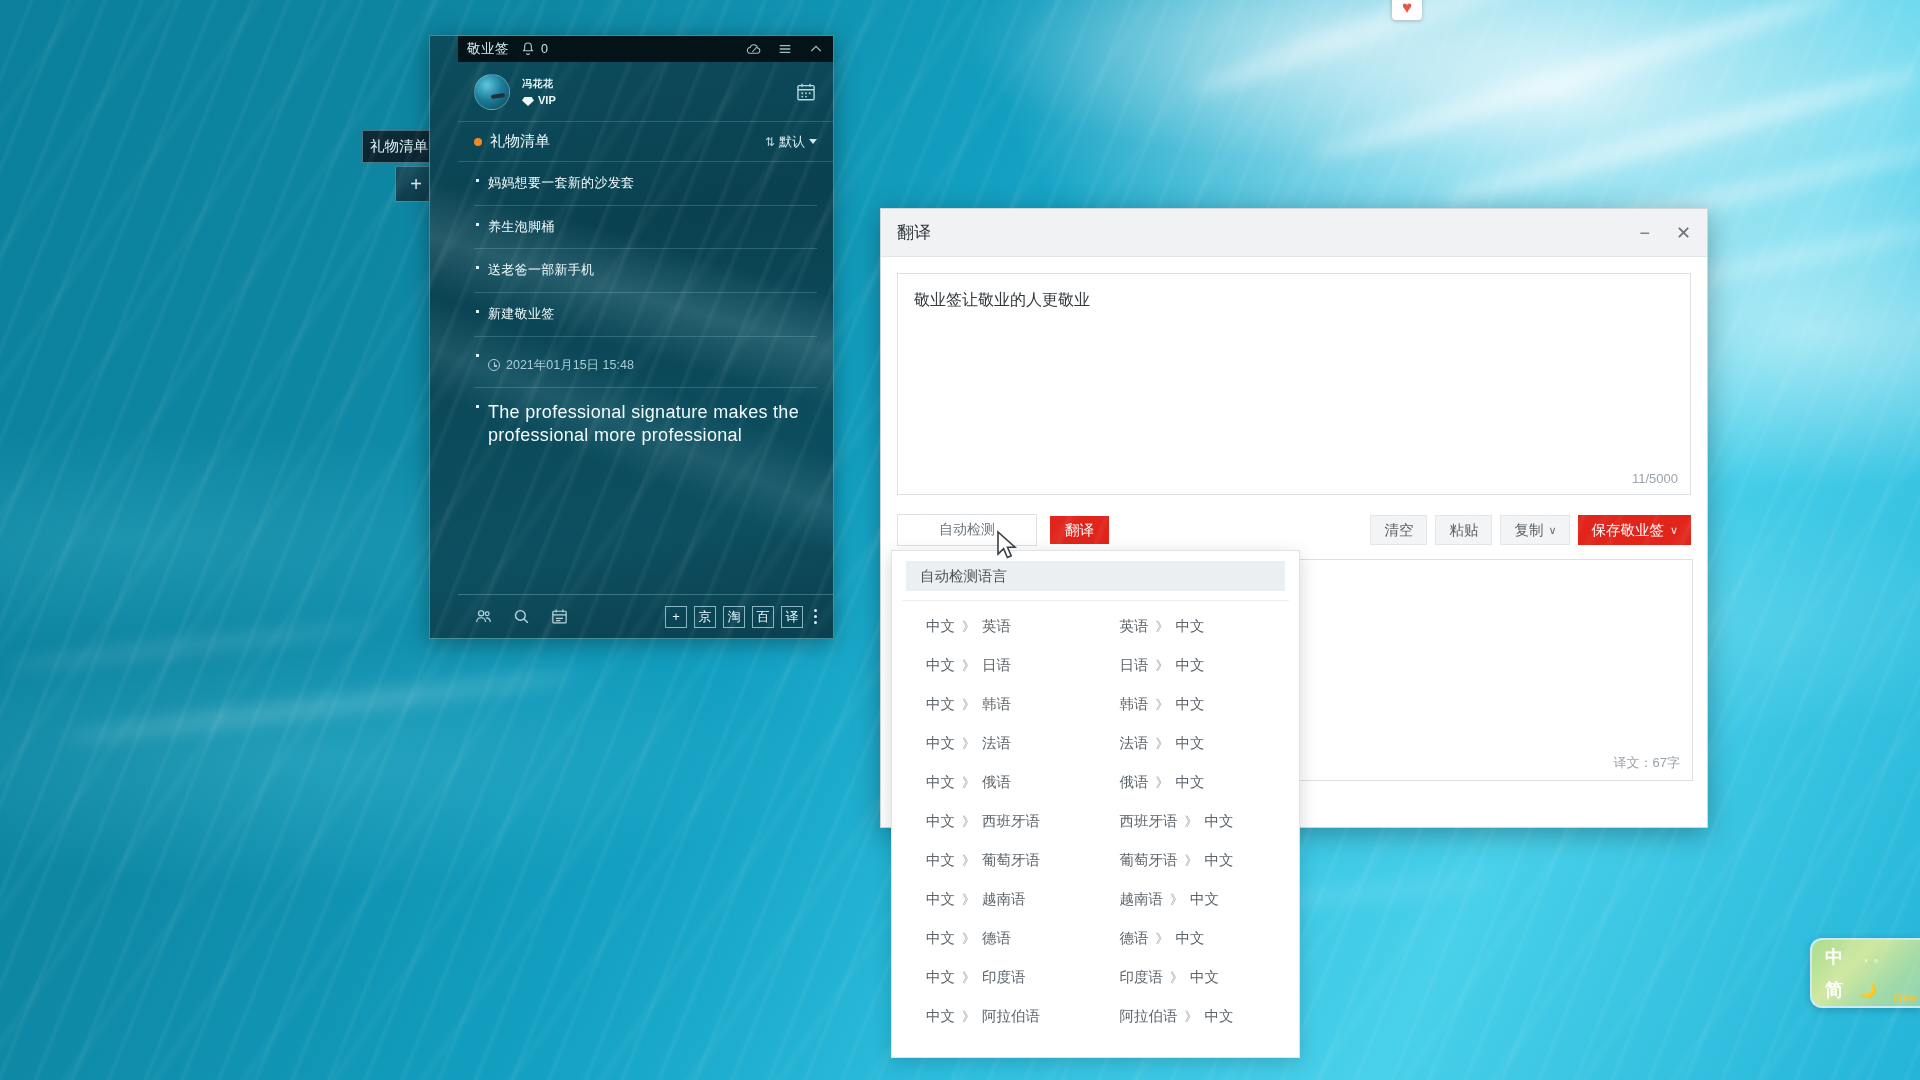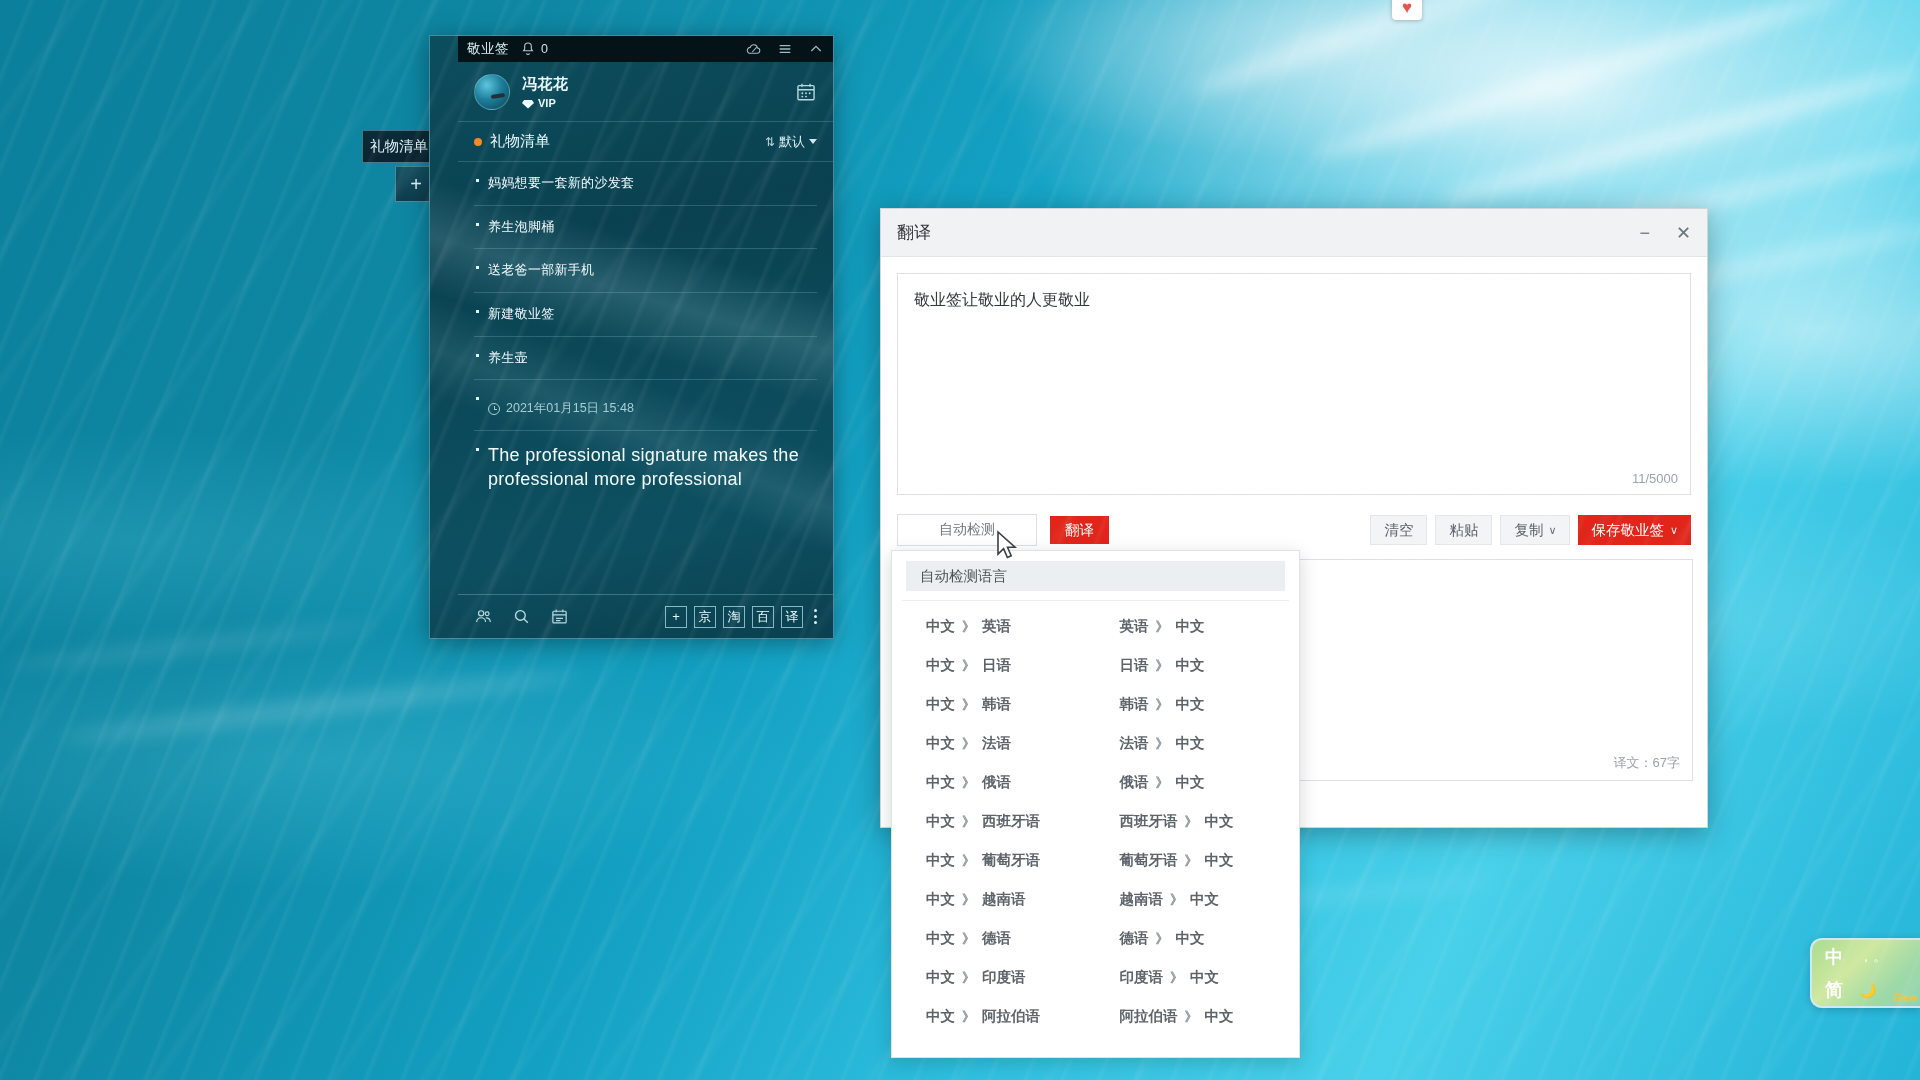--- a/index.html
+++ b/index.html
@@ -82,21 +82,21 @@
     border-bottom:1px solid rgba(160,215,230,.22);
   }
   #avatar{
     width:36px; height:36px; border-radius:50%; flex:none;
     background: radial-gradient(circle at 35% 30%, #5fc5dd 0%, #1d7f9c 45%, #0d3f52 100%);
     position:relative; overflow:hidden; border:1px solid rgba(200,240,250,.3);
   }
   #avatar::after{ content:""; position:absolute; left:46%; top:58%; width:42%; height:13%;
     background:#23303a; border-radius:2px; transform:rotate(-8deg);}
   .prof-texts{ margin-left:12px; display:flex; flex-direction:column; gap:3px;}
-  .prof-name{ color:#eaf7fb; font-size:15px; font-weight:bold; letter-spacing:.5px;}
+  .prof-name{ color:#eaf7fb; font-size:10px; font-weight:bold; letter-spacing:.5px;}
   .prof-vip{ display:flex; align-items:flex-end; gap:4px; color:#eef9fc; font-size:11px; font-weight:bold;}
   .gem{ width:12px; height:9px; background:#f1fbfe; clip-path: polygon(20% 0,80% 0,100% 38%,50% 100%,0 38%); display:block;}
   #cal-btn{ margin-left:auto; width:22px; height:22px; opacity:.9;}
 
   #list-head{
     position:relative; z-index:2; flex:none;
     height:40px; display:flex; align-items:center; padding:0 16px;
     border-bottom:1px solid rgba(160,215,230,.22);
   }
   .dot-orange{ width:8px; height:8px; border-radius:50%; background:#f08a24; flex:none;}
@@ -192,21 +192,21 @@
     padding:10px 0 8px;
   }
   #lang-auto{
     margin:0 14px 9px; height:30px; background:#eceff1; color:#4c5257; font-size:14.5px;
     display:flex; align-items:center; padding-left:14px; cursor:pointer;
   }
   #lang-sep{ height:1px; background:#eceef0; margin:0 10px 6px;}
   #lang-grid{ display:grid; grid-template-columns:1fr 1fr; row-gap:0; padding:0 10px;}
   .lang-cell{
     height:39px; display:flex; align-items:center; padding-left:24px; color:#5d656b;
-    font-size:14.5px; cursor:pointer; white-space:nowrap;font-weight:bold;
+    font-size:14.5px; cursor:pointer; white-space:nowrap;
   }
   .lang-cell .arrow{ margin:0 7px; color:#8d979d; font-size:13px;}
 
   
   #cursor{ position:absolute; left:996px; top:530px; z-index:90; pointer-events:none;}
 
   
   #ime{
     position:absolute; left:1810px; top:938px; width:110px; height:70px;
     border-radius:12px 0 0 12px; overflow:hidden;
@@ -304,23 +304,20 @@
         <div class="note-text">妈妈想要一套新的沙发套</div>
       </div>
       <div class="note-item">
         <div class="note-text">养生泡脚桶</div>
       </div>
       <div class="note-item">
         <div class="note-text">送老爸一部新手机</div>
       </div>
       <div class="note-item">
         <div class="note-text">新建敬业签</div>
-      </div>
-      <div class="note-item">
-        <div class="note-text">养生壶</div>
       </div>
       <div class="note-item">
         <div class="note-time">
           <i class="clock"></i>
           <span>2021年01月15日 15:48</span>
         </div>
       </div>
       <div class="note-item">
         <div class="note-text en">The professional signature makes the professional more professional</div>
       </div>

